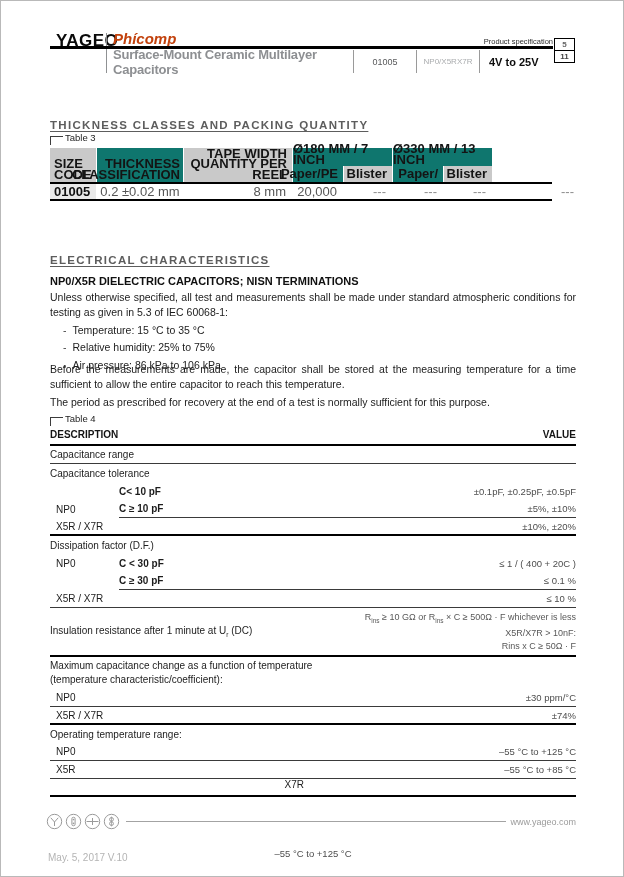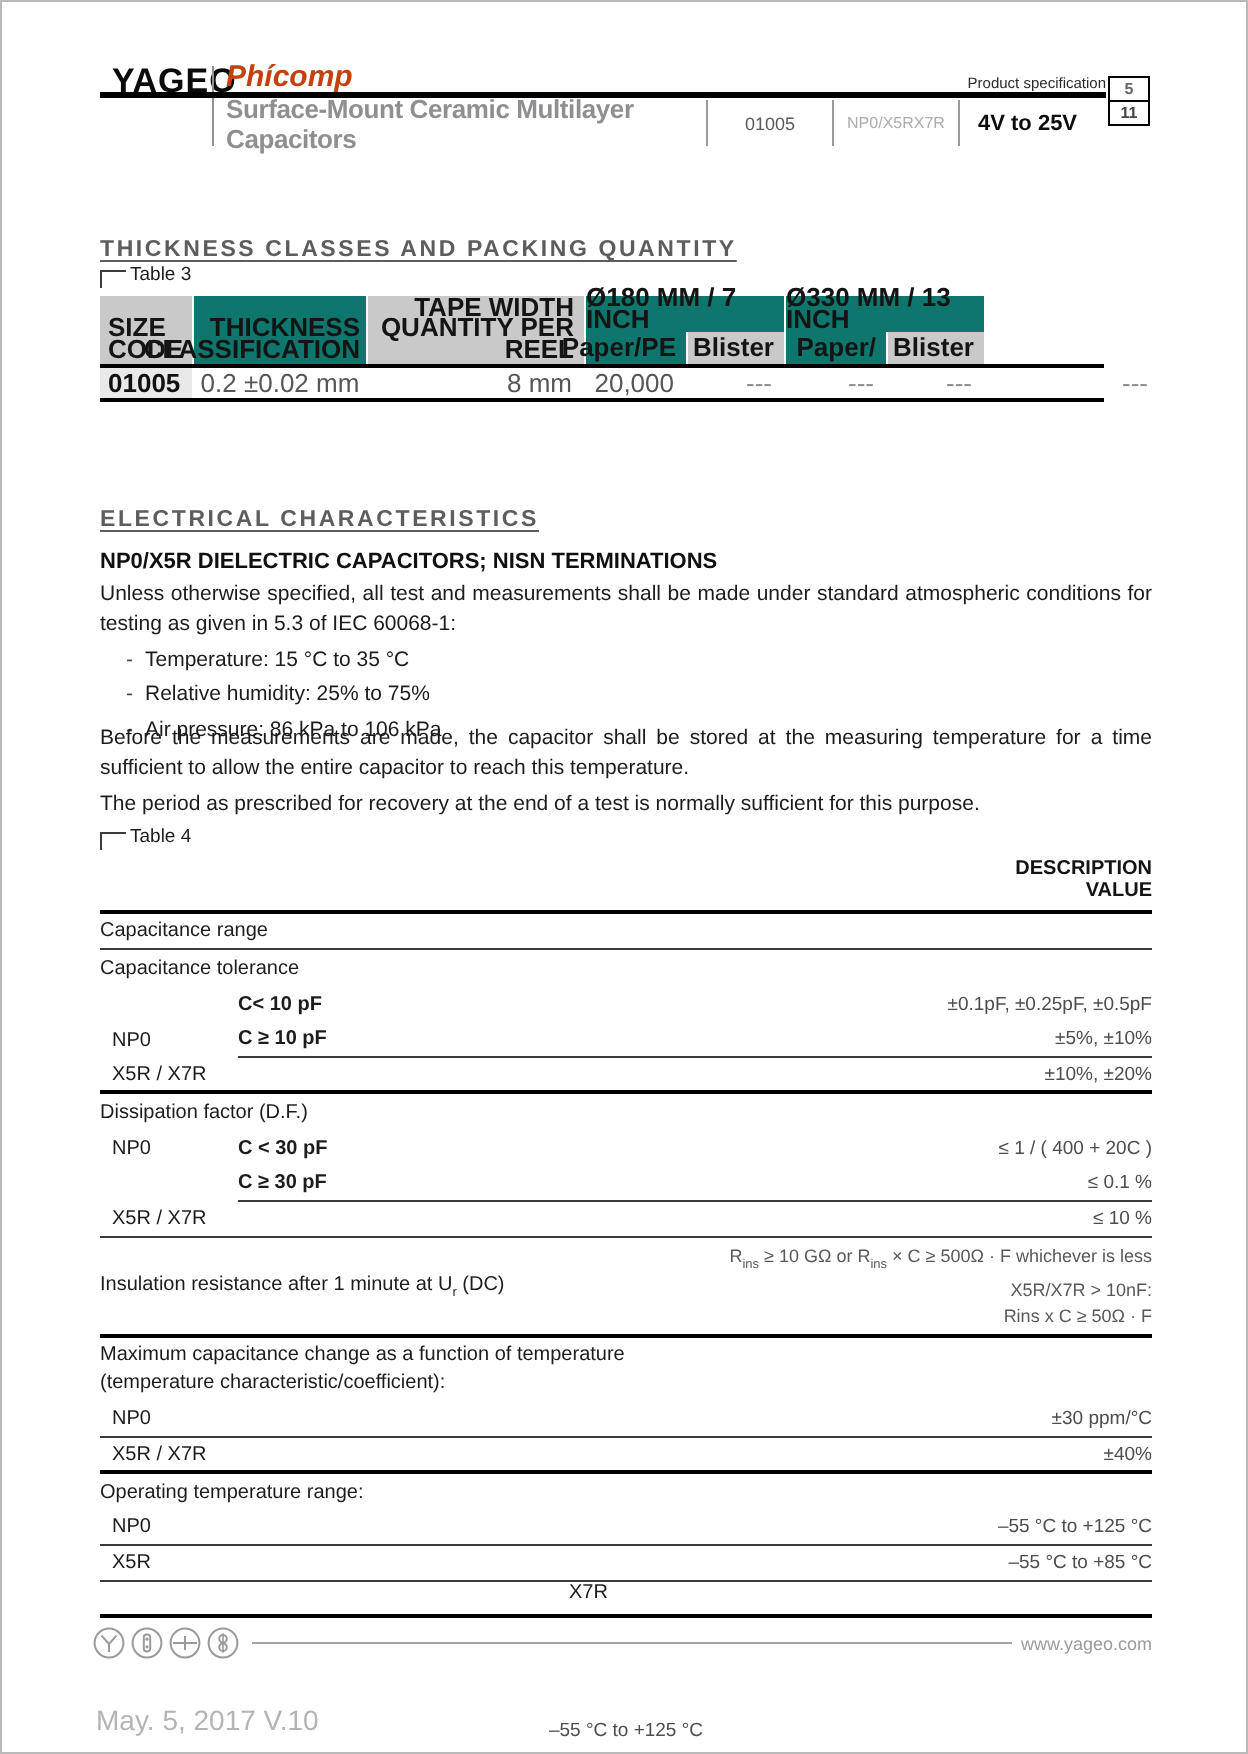--- a/index.html
+++ b/index.html
@@ -55,21 +55,21 @@
 
   
   .subheading { position:absolute; left:49px; top:274px; font-size:11px; font-weight:700; color:#101010; }
   .para { position:absolute; left:49px; width:526px; font-size:10.5px; line-height:15px; color:#1c1c1c; text-align:justify; }
   .bullets { position:absolute; left:62px; top:320px; font-size:10.5px; color:#1c1c1c; }
   .bullets .bullet { height:17.5px; display:flex; align-items:center; }
   .bullets .marker { margin-right:6px; color:#444; }
 
   
   .t4 { position:absolute; left:49px; top:428px; width:526px; font-size:10px; color:#1c1c1c; }
-  .t4-header { display:flex; justify-content:space-between; align-items:flex-end; padding-bottom:4px; border-bottom:2.5px solid #000; font-weight:700; font-size:10px; color:#141414;flex-direction:column; }
+  .t4-header { display:flex; justify-content:space-between; align-items:flex-end; padding-bottom:4px; border-bottom:2.5px solid #000; font-weight:700; font-size:10px; color:#141414; }
   .t4-row { display:flex; align-items:center; height:18px; }
   .t4-row.tall { height:auto; min-height:40px; padding:3px 0; }
   .t4-row.lines2 { height:auto; padding:2px 0; }
   .full-thin  { border-bottom:1px solid #3a3a3a; }
   .full-thick { border-bottom:2px solid #000; }
   .full-end   { border-bottom:2.5px solid #000;flex-direction:column; }
   .grp { width:69px; padding-left:6px; flex:0 0 69px; }
   .rest { flex:1; display:flex; align-items:center; height:100%; }
   .rest.partial { border-bottom:1px solid #3a3a3a; }
   .cond { font-weight:700; }
@@ -79,21 +79,21 @@
   .ins-val { flex:1; text-align:right; font-size:9px; line-height:12.5px; color:#585858; }
   sub.sm { font-size:6.5px; }
   .two-line { line-height:14px; font-size:10px; }
 
   
   .footer-row { position:absolute; left:45px; top:812px; width:530px; display:flex; align-items:center;justify-content:center; }
   .f-icons { display:flex; gap:2px; margin-right:4px; }
   .f-icons svg { display:block; }
   .f-line { flex:1; height:1px; background:#a3a3a3; margin:0 4px 0 2px; }
   .f-url { font-size:9px; color:#9b9b9b; text-decoration:none; }
-  .f-date { position:absolute; left:47px; top:851px; font-size:14px; color:#b4b4b4; }
+  .f-date { position:absolute; left:47px; top:851px; font-size:10px; color:#b4b4b4; }
 </style>
 </head>
 <body>
 
 <div class="page">
 
   <div class="brand">YAGEO</div>
   <div class="brand-divider"></div>
   <div class="sub-brand">Phícomp</div>
   <div class="spec-label">Product specification</div>
@@ -244,21 +244,21 @@
       </div>
     </div>
 
     <div class="t4-row full-thin">
       <div class="grp">NP0</div>
       <div class="val">±30 ppm/°C</div>
     </div>
 
     <div class="t4-row full-thick">
       <div class="grp">X5R / X7R</div>
-      <div class="val">±40%</div>
+      <div class="val">±74%</div>
     </div>
 
     <div class="t4-row">
       <div class="lbl">Operating temperature range:</div>
     </div>
 
     <div class="t4-row full-thin">
       <div class="grp">NP0</div>
       <div class="val">–55 °C to +125 °C</div>
     </div>

